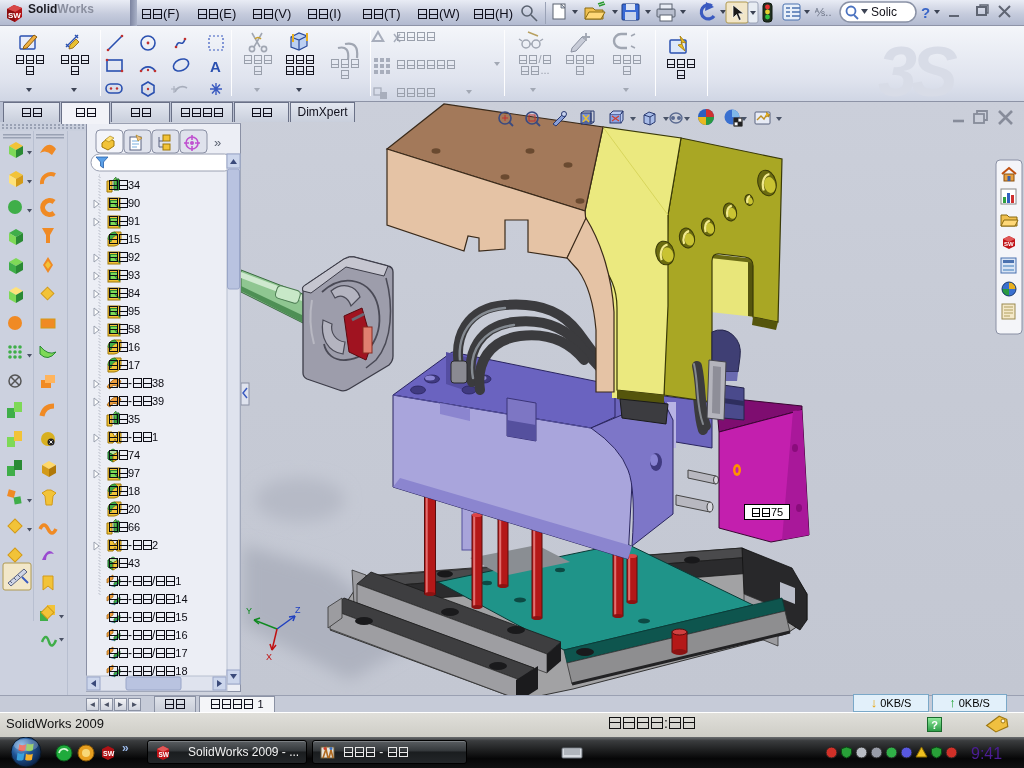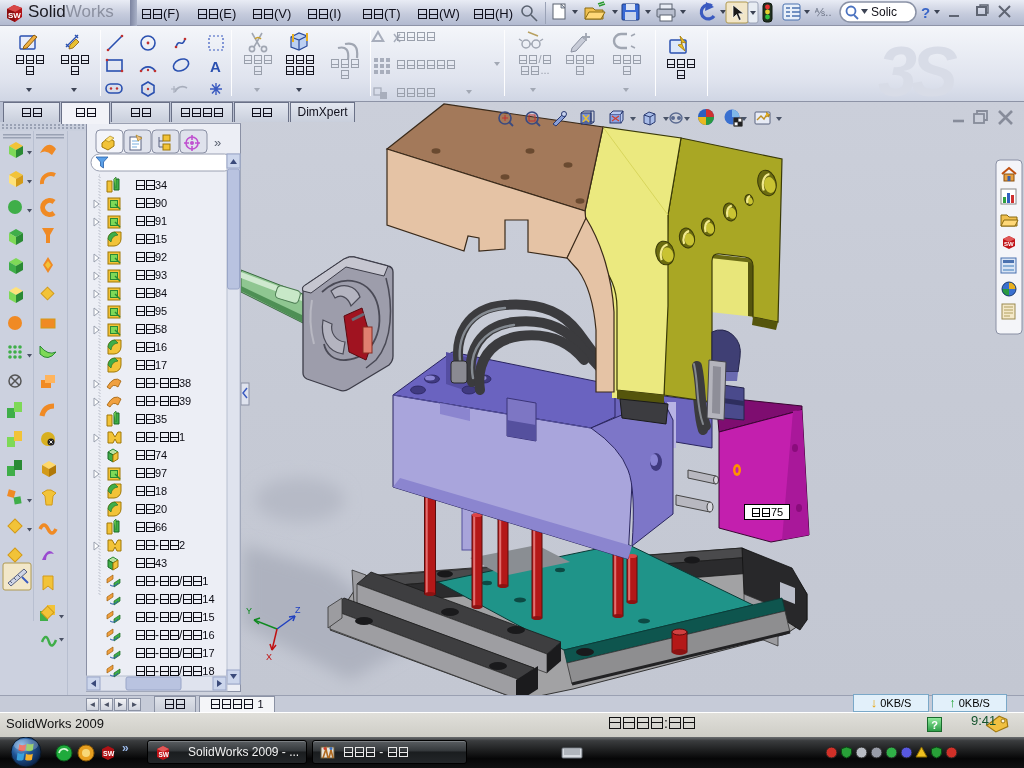--- a/index.html
+++ b/index.html
@@ -2,21 +2,21 @@
 <html><head><meta charset="utf-8"><style>
 *{margin:0;padding:0;box-sizing:border-box}
 html,body{width:1024px;height:768px;overflow:hidden}
 body{font-family:"Liberation Sans",sans-serif;background:#cfd3de;position:relative}
 .ab{position:absolute}
 .z{display:inline-block;width:9px;height:10px;border:1px solid;margin:0 1px;vertical-align:-1px;
  background:linear-gradient(currentColor,currentColor) 0 4px/100% 1px no-repeat}
 
 #tbar{left:0;top:0;width:1024px;height:26px;background:linear-gradient(#e9ecf5,#c6ccdd 55%,#b2bad0);border-bottom:1px solid #8e94a8}
 #logo{left:5px;top:4px}
-#swtxt{left:28px;top:2px;font-size:17px;font-weight:normal;color:#1b1b22;letter-spacing:0}
+#swtxt{left:28px;top:2px;font-size:12px;font-weight:bold;color:#1b1b22;letter-spacing:0}
 #swtxt i{font-style:normal;color:#8b90a0}
 .menu{top:6px;font-size:13px;color:#10101c}
 
 #ribbon{left:0;top:26px;width:1024px;height:76px;background:linear-gradient(#f4f6fa,#dfe3ee 72%,#d0d6e4);border-bottom:1px solid #8d93a6}
 .rl{font-size:11px;color:#15151f;text-align:center;line-height:11px;white-space:nowrap}
 .rl .z{width:8px;height:9px}
 .rlg{color:#9aa0ac}
 .sep{top:30px;width:1px;height:66px;background:#b9bfce;border-right:1px solid #fdfdfe}
 .dn{width:0;height:0;border:3px solid transparent;border-top:4px solid #3c4354}
 .dng{border-top-color:#a2a8b4}
@@ -516,21 +516,21 @@
       <path d="M1 6 l6 -4 v4 l-6 4 z" fill="#f0a040" stroke="#a06008" stroke-width=".7"></path>
       <path d="M8 10 l6 -4 v4 l-6 4 z" fill="#3fae49" stroke="#1a6a24" stroke-width=".7"></path>
       <path d="M4 12 q4 3 8 -2" fill="none" stroke="#2a60a8" stroke-width="1"></path>
     </g>
     <g transform="translate(20,540)">
       <path d="M1 6 l6 -4 v4 l-6 4 z" fill="#f0a040" stroke="#a06008" stroke-width=".7"></path>
       <path d="M8 10 l6 -4 v4 l-6 4 z" fill="#3fae49" stroke="#1a6a24" stroke-width=".7"></path>
       <path d="M4 12 q4 3 8 -2" fill="none" stroke="#2a60a8" stroke-width="1"></path>
     </g>
   </svg>
-<div class="ab" id="treelabels" style="left:97px;top:123px;width:155px;height:569px;overflow:hidden">
+<div class="ab" id="treelabels" style="left:70px;top:123px;width:155px;height:569px;overflow:hidden">
     <div class="ab titem" style="left:38px;top:55px"><span class="z"></span><span class="z"></span><span class="tnum">34</span></div>
     <div class="ab titem" style="left:38px;top:73px"><span class="z"></span><span class="z"></span><span class="tnum">90</span></div>
     <div class="ab titem" style="left:38px;top:91px"><span class="z"></span><span class="z"></span><span class="tnum">91</span></div>
     <div class="ab titem" style="left:38px;top:109px"><span class="z"></span><span class="z"></span><span class="tnum">15</span></div>
     <div class="ab titem" style="left:38px;top:127px"><span class="z"></span><span class="z"></span><span class="tnum">92</span></div>
     <div class="ab titem" style="left:38px;top:145px"><span class="z"></span><span class="z"></span><span class="tnum">93</span></div>
     <div class="ab titem" style="left:38px;top:163px"><span class="z"></span><span class="z"></span><span class="tnum">84</span></div>
     <div class="ab titem" style="left:38px;top:181px"><span class="z"></span><span class="z"></span><span class="tnum">95</span></div>
     <div class="ab titem" style="left:38px;top:199px"><span class="z"></span><span class="z"></span><span class="tnum">58</span></div>
     <div class="ab titem" style="left:38px;top:217px"><span class="z"></span><span class="z"></span><span class="tnum">16</span></div>
@@ -937,13 +937,13 @@
     <circle cx="831.5" cy="15.5" r="5.5" fill="#d03028" stroke="#222"></circle>
     <path d="M846.5 10 l5 1.7 v4.3 q0 3.5 -5 5 q-5 -1.5 -5 -5 v-4.3 z" fill="#28a038" stroke="#0a4a14"></path>
     <circle cx="861.5" cy="15.5" r="5.5" fill="#b8bcc4" stroke="#222"></circle>
     <circle cx="876.5" cy="15.5" r="5.5" fill="#989ca8" stroke="#222"></circle>
     <circle cx="891.5" cy="15.5" r="5.5" fill="#30b048" stroke="#222"></circle>
     <circle cx="906.5" cy="15.5" r="5.5" fill="#5858e0" stroke="#222"></circle>
     <path d="M921.5 10 l5.5 10 h-11 z" fill="#f0c020" stroke="#8a6a00"></path>
     <path d="M936.5 10 l5 1.7 v4.3 q0 3.5 -5 5 q-5 -1.5 -5 -5 v-4.3 z" fill="#28a038" stroke="#0a4a14"></path>
     <circle cx="951.5" cy="15.5" r="5.5" fill="#d03028" stroke="#222"></circle>
   </svg>
-<div class="ab" style="left:971px;top:713px;font-size:13px;color:#14532d">9:41</div>
+<div class="ab" style="left:971px;top:745px;font-size:16px;color:#4c1d95">9:41</div>
 
 </body></html>

